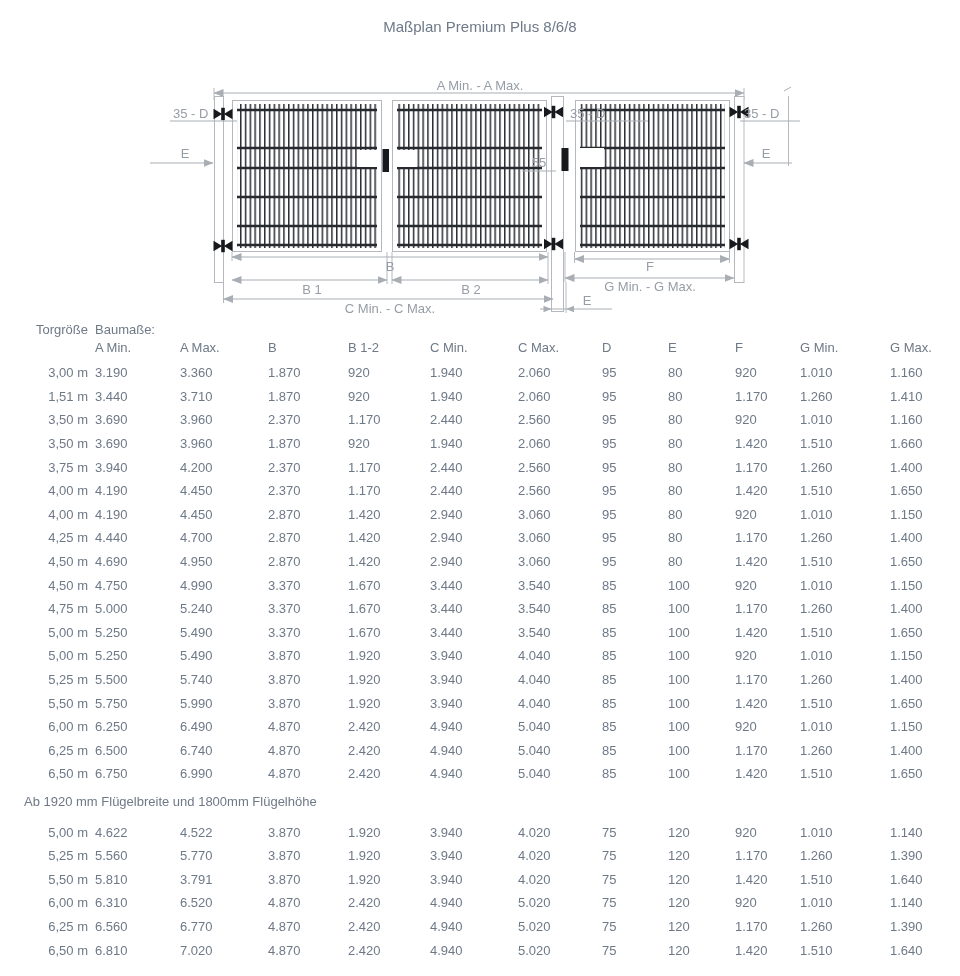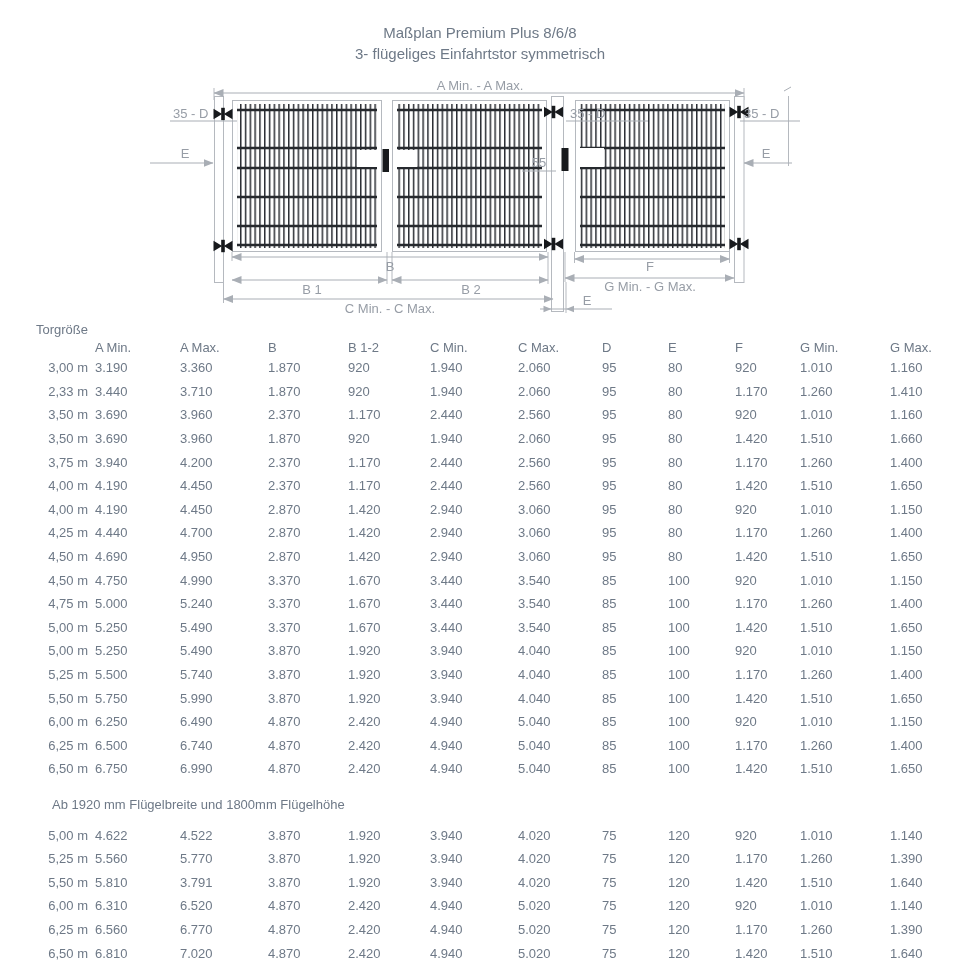--- a/index.html
+++ b/index.html
@@ -5,51 +5,50 @@
   :root{
     --text:#6e7987;
     --dlabel:#979da6;
     --dline:#a9aeb5;
     --frame:#b5b9bf;
     --dark:#26292e;
   }
   html,body{margin:0;padding:0;background:#fff;}
   .page{position:relative;width:960px;height:976px;background:#ffffff;overflow:hidden;
         font-family:"Liberation Sans",sans-serif;color:var(--text);}
-  .title{position:absolute;top:22px;left:0;width:960px;text-align:center;
+  .title{position:absolute;top:16px;left:0;width:960px;text-align:center;
          font-size:15px;line-height:21px;color:var(--text);}
   .diagram{position:absolute;top:80px;left:0;width:960px;height:240px;}
   .post{fill:#fff;stroke:var(--frame);stroke-width:1;}
   .frame{fill:#fff;stroke:var(--frame);stroke-width:1;}
   .rail{stroke:var(--dark);stroke-width:2.4;fill:none;}
   .hinge path,.hinge rect{fill:#17191c;}
   .dark{fill:#17191c;}
   .xline{stroke:var(--frame);stroke-width:1;fill:none;}
   .dline{stroke:var(--dline);stroke-width:1;fill:none;}
   .lline{stroke:var(--dline);stroke-width:1;fill:none;}
   .dlabel{font-size:13px;fill:var(--dlabel);}
   .arrowfill{fill:var(--dline);}
   .table{position:absolute;top:320px;left:0;width:960px;font-size:13px;color:var(--text);}
   .trow{display:grid;grid-template-columns:88px 85px 88px 80px 82px 88px 84px 66px 67px 65px 90px 1fr;
         height:23.6px;align-items:center;}
   .trow>div{padding-left:7px;white-space:nowrap;}
   .trow>div:first-child{padding-left:0;text-align:right;}
   .grouprow,.headerrow{height:18px;}
-  .rowsbody{}
-  .note{padding-left:52px;height:23.6px;line-height:23.6px;margin-top:12px;}
+  .rowsbody{margin-top:5px;}
+  .note{padding-left:24px;height:23.6px;line-height:23.6px;margin-top:4px;}
   .rowsbody2{margin-top:7px;}
 </style>
 </head>
 <body>
 
 <div class="page">
 
   <div class="title">
     <div>Maßplan Premium Plus 8/6/8</div>
-    <div>3- flügeliges Einfahrtstor symmetrisch</div>
   </div>
 
   <svg class="diagram" viewBox="0 0 960 240" width="960" height="240">
     <defs>
       <pattern id="bars" width="4.8" height="6" patternUnits="userSpaceOnUse">
         <rect x="0" y="0" width="1.5" height="6" fill="#2b2e34"></rect>
       </pattern>
       <marker id="ar" viewBox="0 0 10 8" refX="9.5" refY="4" markerWidth="10" markerHeight="8" orient="auto-start-reverse">
         <path d="M0,0 L10,4 L0,8 Z" class="arrowfill"></path>
       </marker>
@@ -134,20 +133,21 @@
     <text class="dlabel" x="471" y="214" text-anchor="middle">B 2</text>
     <text class="dlabel" x="390" y="233" text-anchor="middle">C Min. - C Max.</text>
     <text class="dlabel" x="650" y="191" text-anchor="middle">F</text>
     <text class="dlabel" x="650" y="211" text-anchor="middle">G Min. - G Max.</text>
     <text class="dlabel" x="587" y="225" text-anchor="middle">E</text>
   </svg>
 
   <div class="table">
     <div class="trow grouprow">
       <div>Torgröße</div>
+      <div style="grid-column:2 / span 4">Baumaße:</div>
     </div>
     <div class="trow headerrow">
       <div></div>
       <div>A Min.</div>
       <div>A Max.</div>
       <div>B</div>
       <div>B 1-2</div>
       <div>C Min.</div>
       <div>C Max.</div>
       <div>D</div>
@@ -166,21 +166,21 @@
           <div>920</div>
           <div>1.940</div>
           <div>2.060</div>
           <div>95</div>
           <div>80</div>
           <div>920</div>
           <div>1.010</div>
           <div>1.160</div>
         </div>
         <div class="trow">
-          <div>2,33 m</div>
+          <div>1,51 m</div>
           <div>3.440</div>
           <div>3.710</div>
           <div>1.870</div>
           <div>920</div>
           <div>1.940</div>
           <div>2.060</div>
           <div>95</div>
           <div>80</div>
           <div>1.170</div>
           <div>1.260</div>

